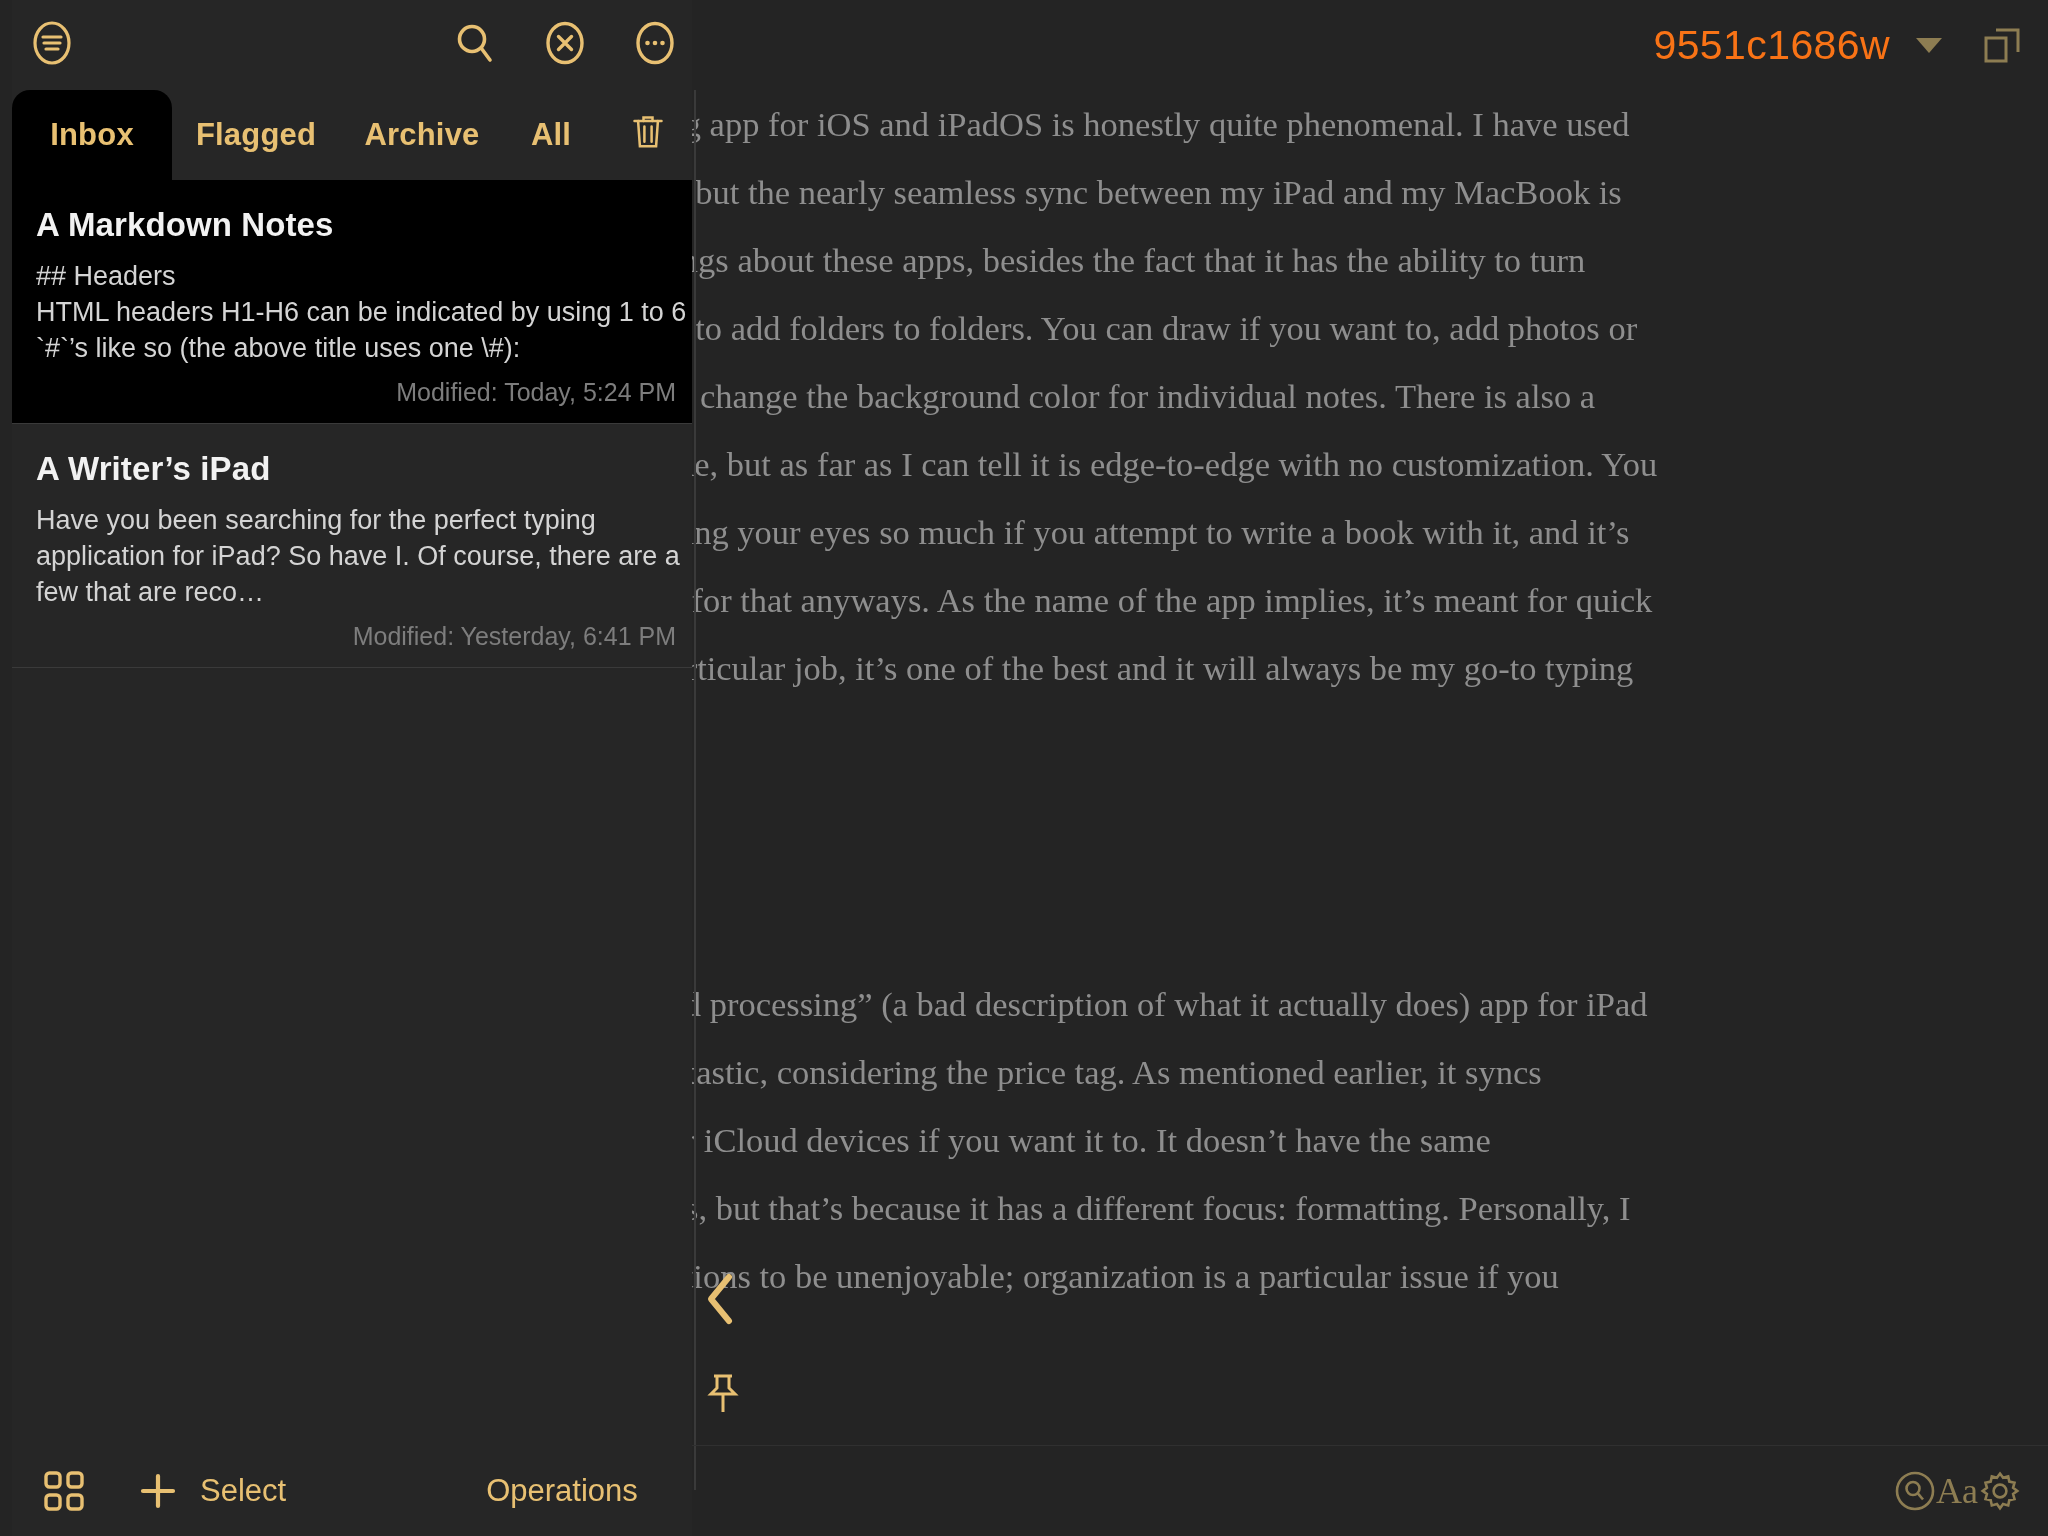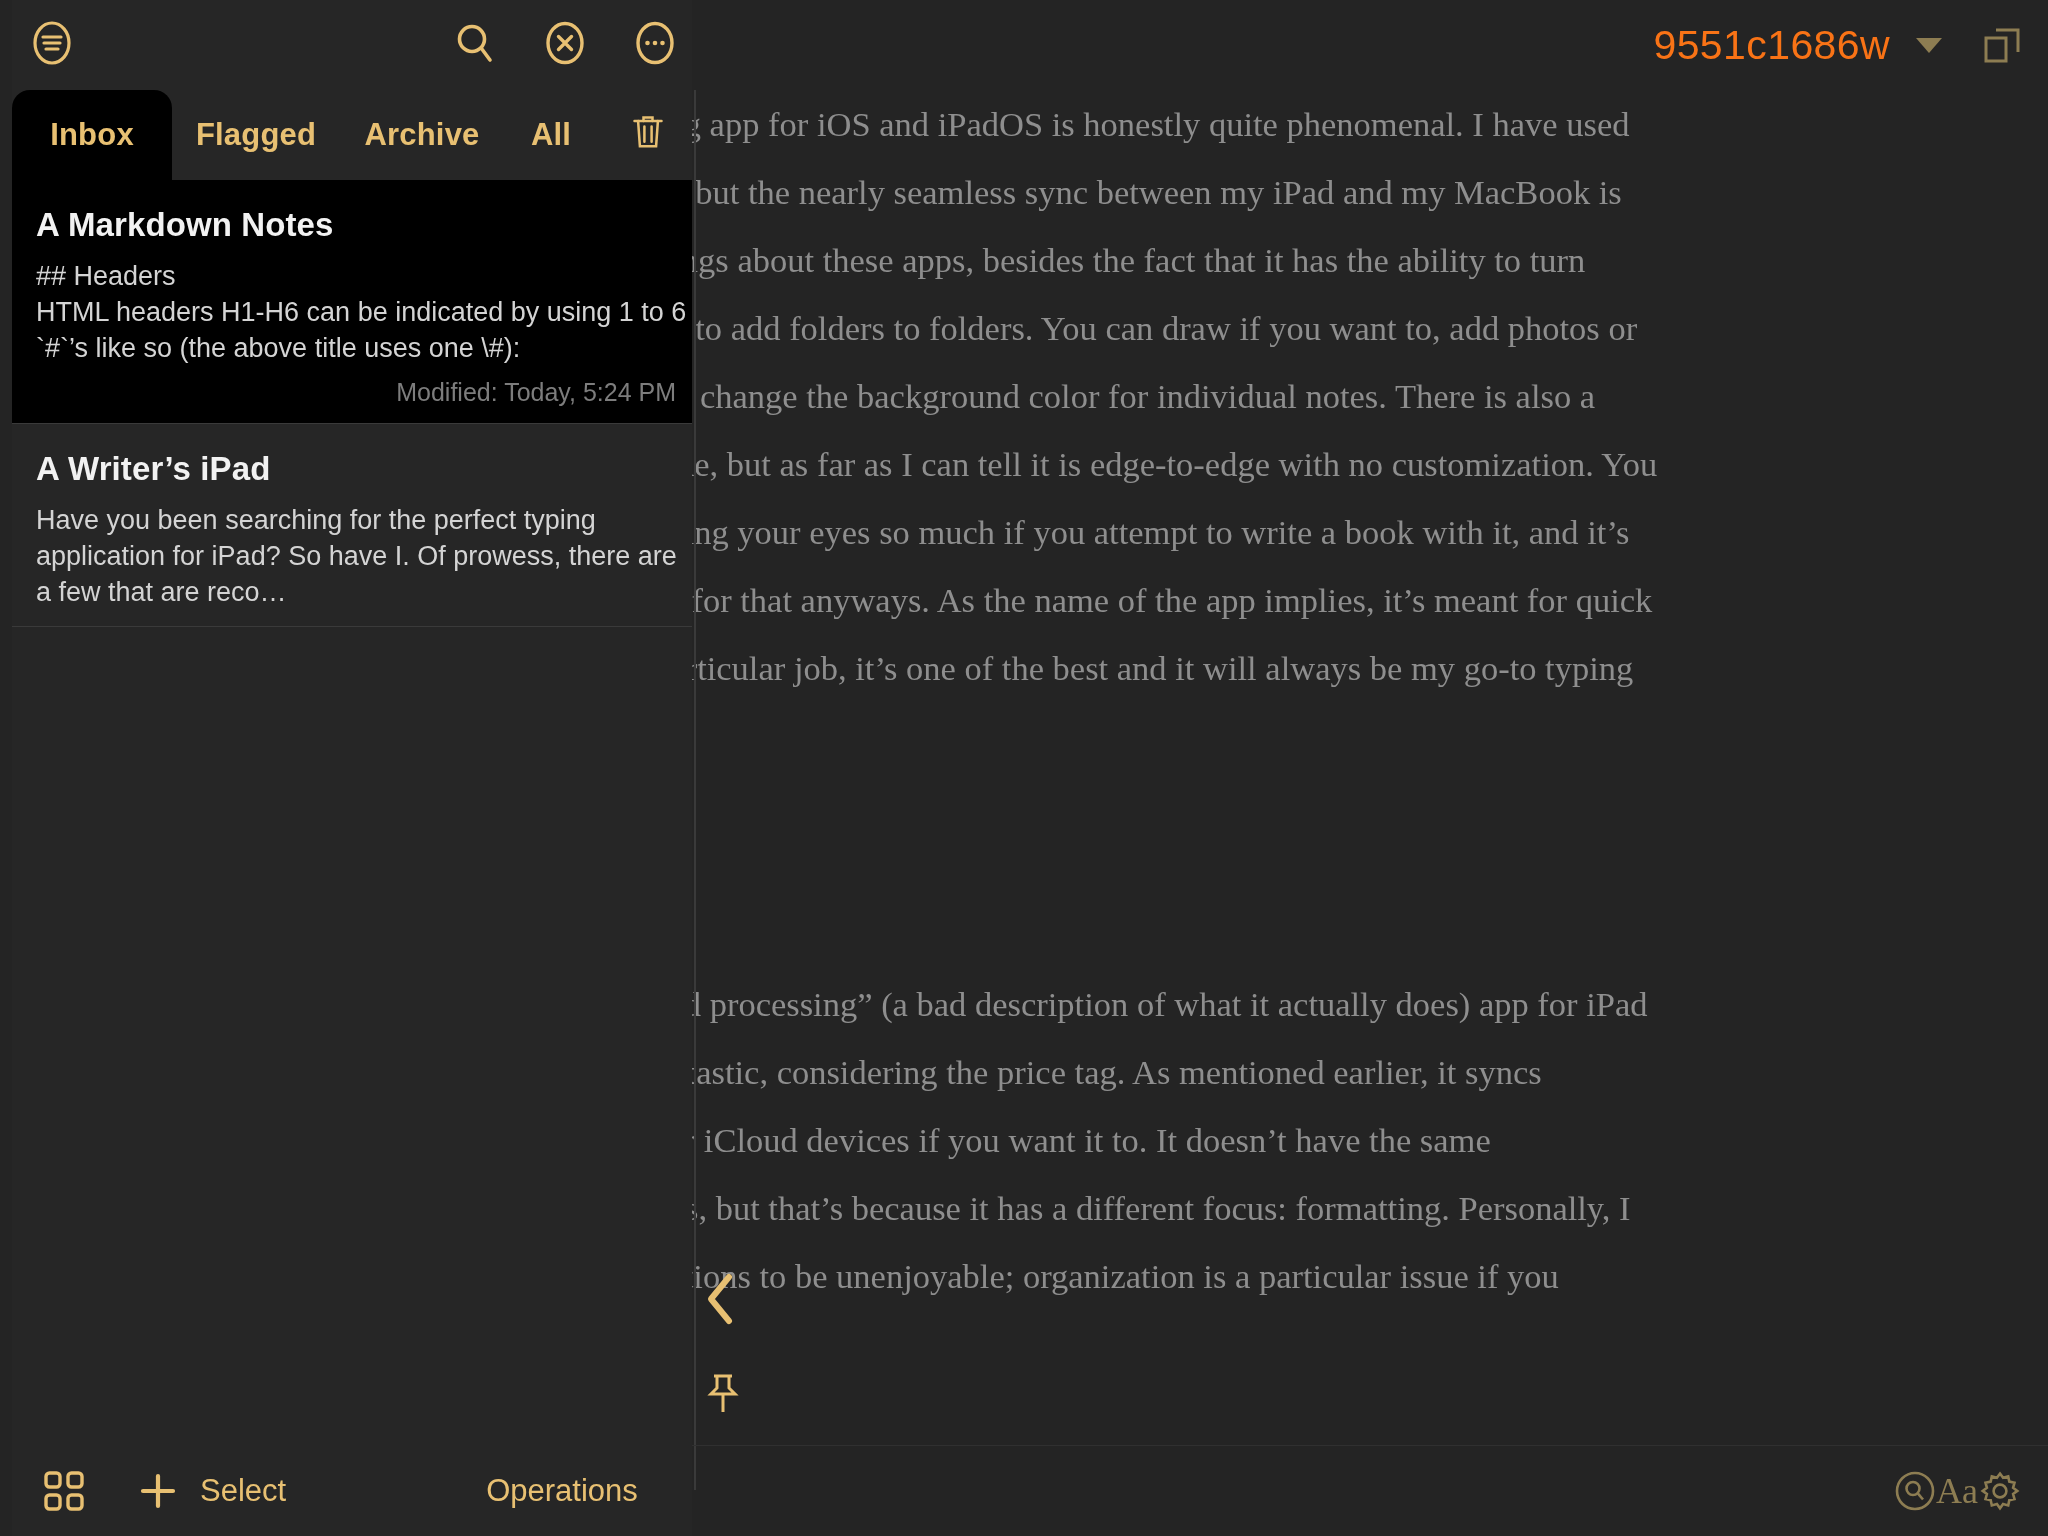--- a/index.html
+++ b/index.html
@@ -363,21 +363,22 @@
       <div class="note-title">A Markdown Notes</div>
       <div class="note-preview" style="white-space: pre-wrap;">## Headers
 HTML headers H1-H6 can be indicated by using 1 to 6 `#`’s like so (the above title uses one \#):</div>
       <div class="note-modified">Modified: Today, 5:24 PM</div>
     </div>
 
     <div class="note-sep"></div>
 
     <div class="note-item">
       <div class="note-title">A Writer’s iPad</div>
-      <div class="note-preview">Have you been searching for the perfect typing application for iPad? So have I. Of prowess, there are a few that are reco…</div>
+      <div class="note-preview">Have you been searching for the perfect typing application for iPad? So have I. Of course, there are a few that are reco…</div>
+      <div class="note-modified">Modified: Yesterday, 6:41 PM</div>
     </div>
 
     <div class="note-sep"></div>
   </div>
 
   <div id="side-bottombar">
     <span id="grid-icon">
       <svg viewBox="0 0 44 44" width="44" height="44" fill="none" stroke="#e8c072" stroke-width="3.4">
         <rect x="4" y="4" width="14" height="14" rx="3.5"></rect>
         <rect x="26" y="4" width="14" height="14" rx="3.5"></rect>

